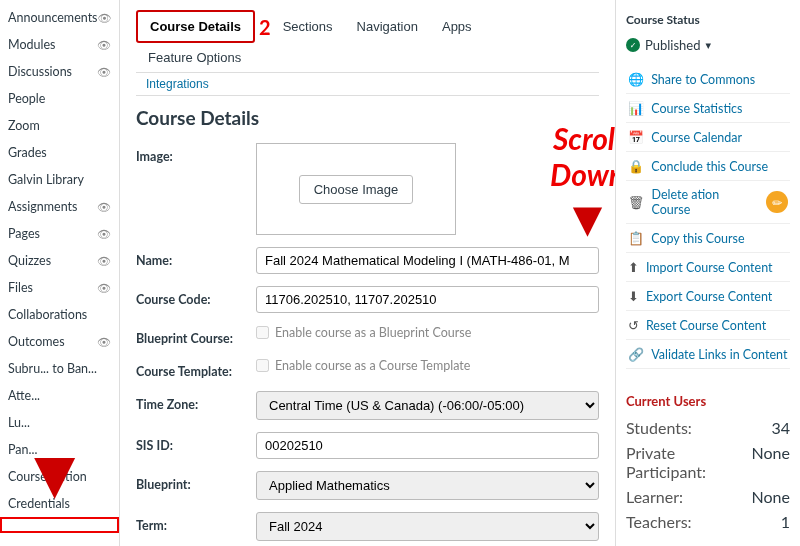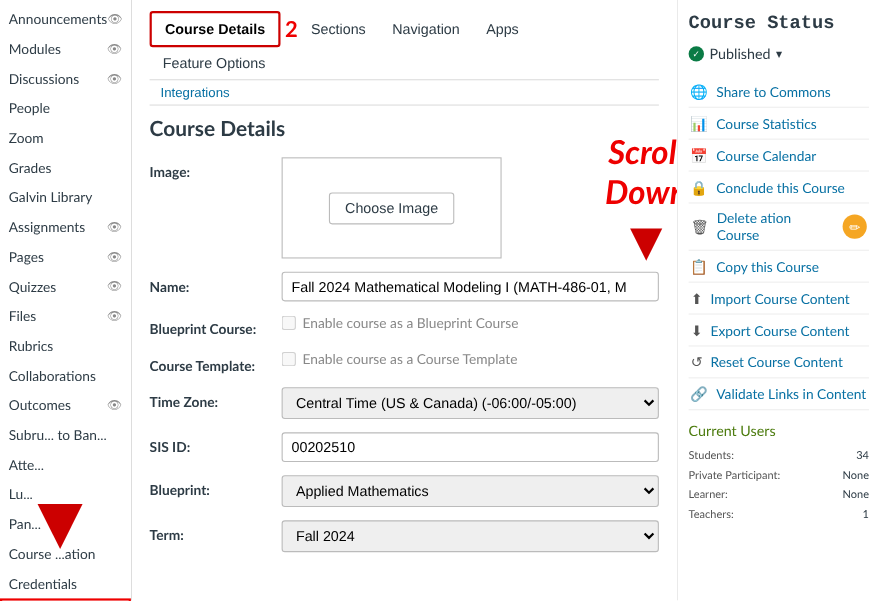--- a/index.html
+++ b/index.html
@@ -142,25 +142,24 @@
     
     #rightpanel {
       width: 185px;
       min-width: 185px;
       border-left: 1px solid #ddd;
       padding: 12px 10px;
       overflow-y: auto;
       background: #fff;
     }
     .panel-title {
-      font-size: 17px;
+      font-size: 12px;
       font-weight: bold;
       color: #2d3b45;
       margin-bottom: 10px;
-      font-family: Liberation Mono, monospace;
     }
     .status-row {
       display: flex;
       align-items: center;
       gap: 5px;
       margin-bottom: 12px;
       font-size: 13px;
       color: #2d3b45;
     }
     .status-dot {
@@ -183,28 +182,28 @@
       font-size: 12.5px;
       color: #0770A3;
       border-bottom: 1px solid #eee;
     }
     .action-icon {
       font-size: 13px;
       color: #555;
     }
     .current-users-title {
       font-size: 13px;
-      font-weight: normal;
-      margin: 10px 0 6px;
-      color: #4d7c0f;
+      font-weight: bold;
+      margin: 24px 0 6px;
+      color: #b91c1c;
     }
     .user-row {
       display: flex;
       justify-content: space-between;
-      font-size: 10px;
+      font-size: 16px;
       padding: 3px 0;
       color: #2d3b45;
     }
     .user-label { color: #555; }
 
     
     .scroll-annotation {
       position: absolute;
       top: 120px;
       left: 430px;
@@ -286,23 +285,20 @@
         <span>Pages</span>
         <span class="sidebar-icon">👁</span>
       </div>
       <div class="sidebar-item" style="position: relative;">
         <span>Quizzes</span>
         <span class="sidebar-icon">👁</span>
       </div>
       <div class="sidebar-item" style="position: relative;">
         <span>Files</span>
         <span class="sidebar-icon">👁</span>
-      </div>
-      <div class="sidebar-item" style="position: relative;">
-        <span>Rubrics</span>
       </div>
       <div class="sidebar-item" style="position: relative; gap: 32px;">
         <span>Collaborations</span>
         <span class="sidebar-icon">👁</span>
       </div>
       <div class="sidebar-item" style="position: relative;">
         <span>Outcomes</span>
         <span class="sidebar-icon">👁</span>
       </div>
       <div class="sidebar-item" style="position: relative;">
@@ -353,20 +349,24 @@
           <div class="image-box">
             <button class="choose-image-btn">Choose Image</button>
           </div>
         </div>
       </div>
       <div class="form-row">
         <div class="form-label">Name:</div>
         <div class="form-field"><input type="text" class="text-input" value="Fall 2024 Mathematical Modeling I (MATH-486-01, M" style=""></div>
       </div>
       <div class="form-row">
+        <div class="form-label">Course Code:</div>
+        <div class="form-field"><input type="text" class="text-input" value="11706.202510, 11707.202510" style=""></div>
+      </div>
+      <div class="form-row">
         <div class="form-label">Blueprint Course:</div>
         <div class="form-field">
           <div class="checkbox-row">
             <input type="checkbox" disabled="" style="">
             <label style="color: rgb(136, 136, 136);">Enable course as a Blueprint Course</label>
           </div>
         </div>
       </div>
       <div class="form-row">
         <div class="form-label">Course Template:</div>

